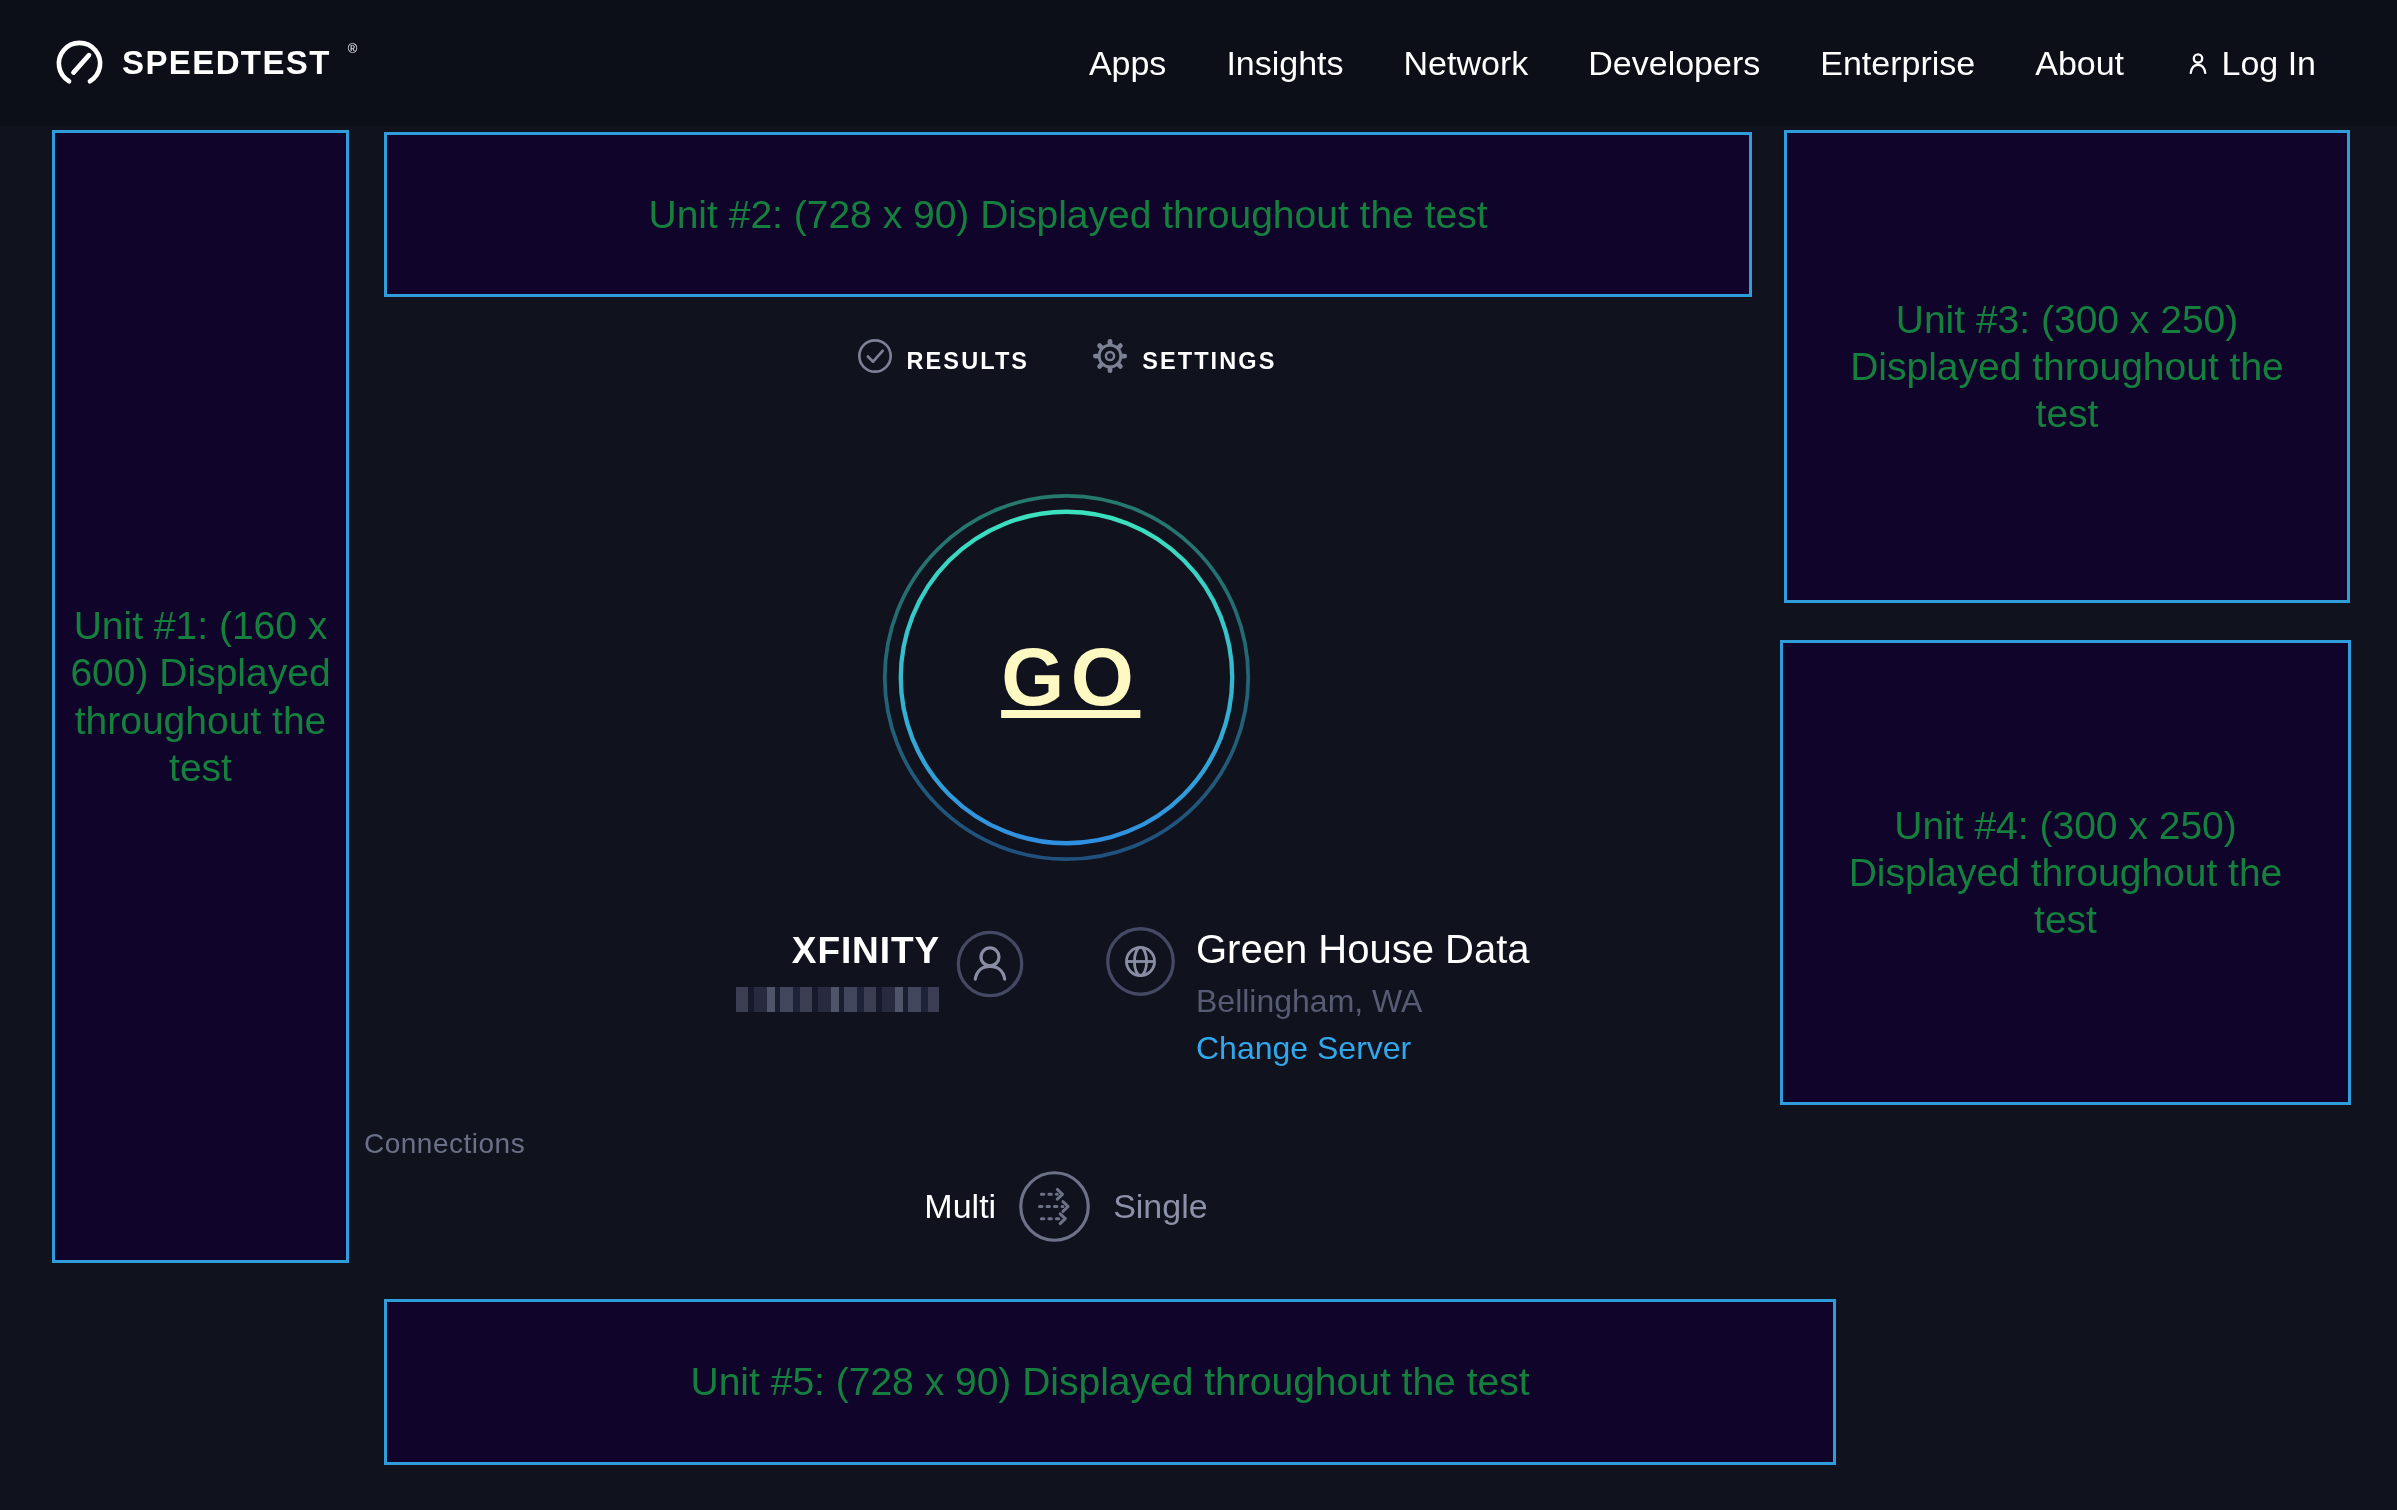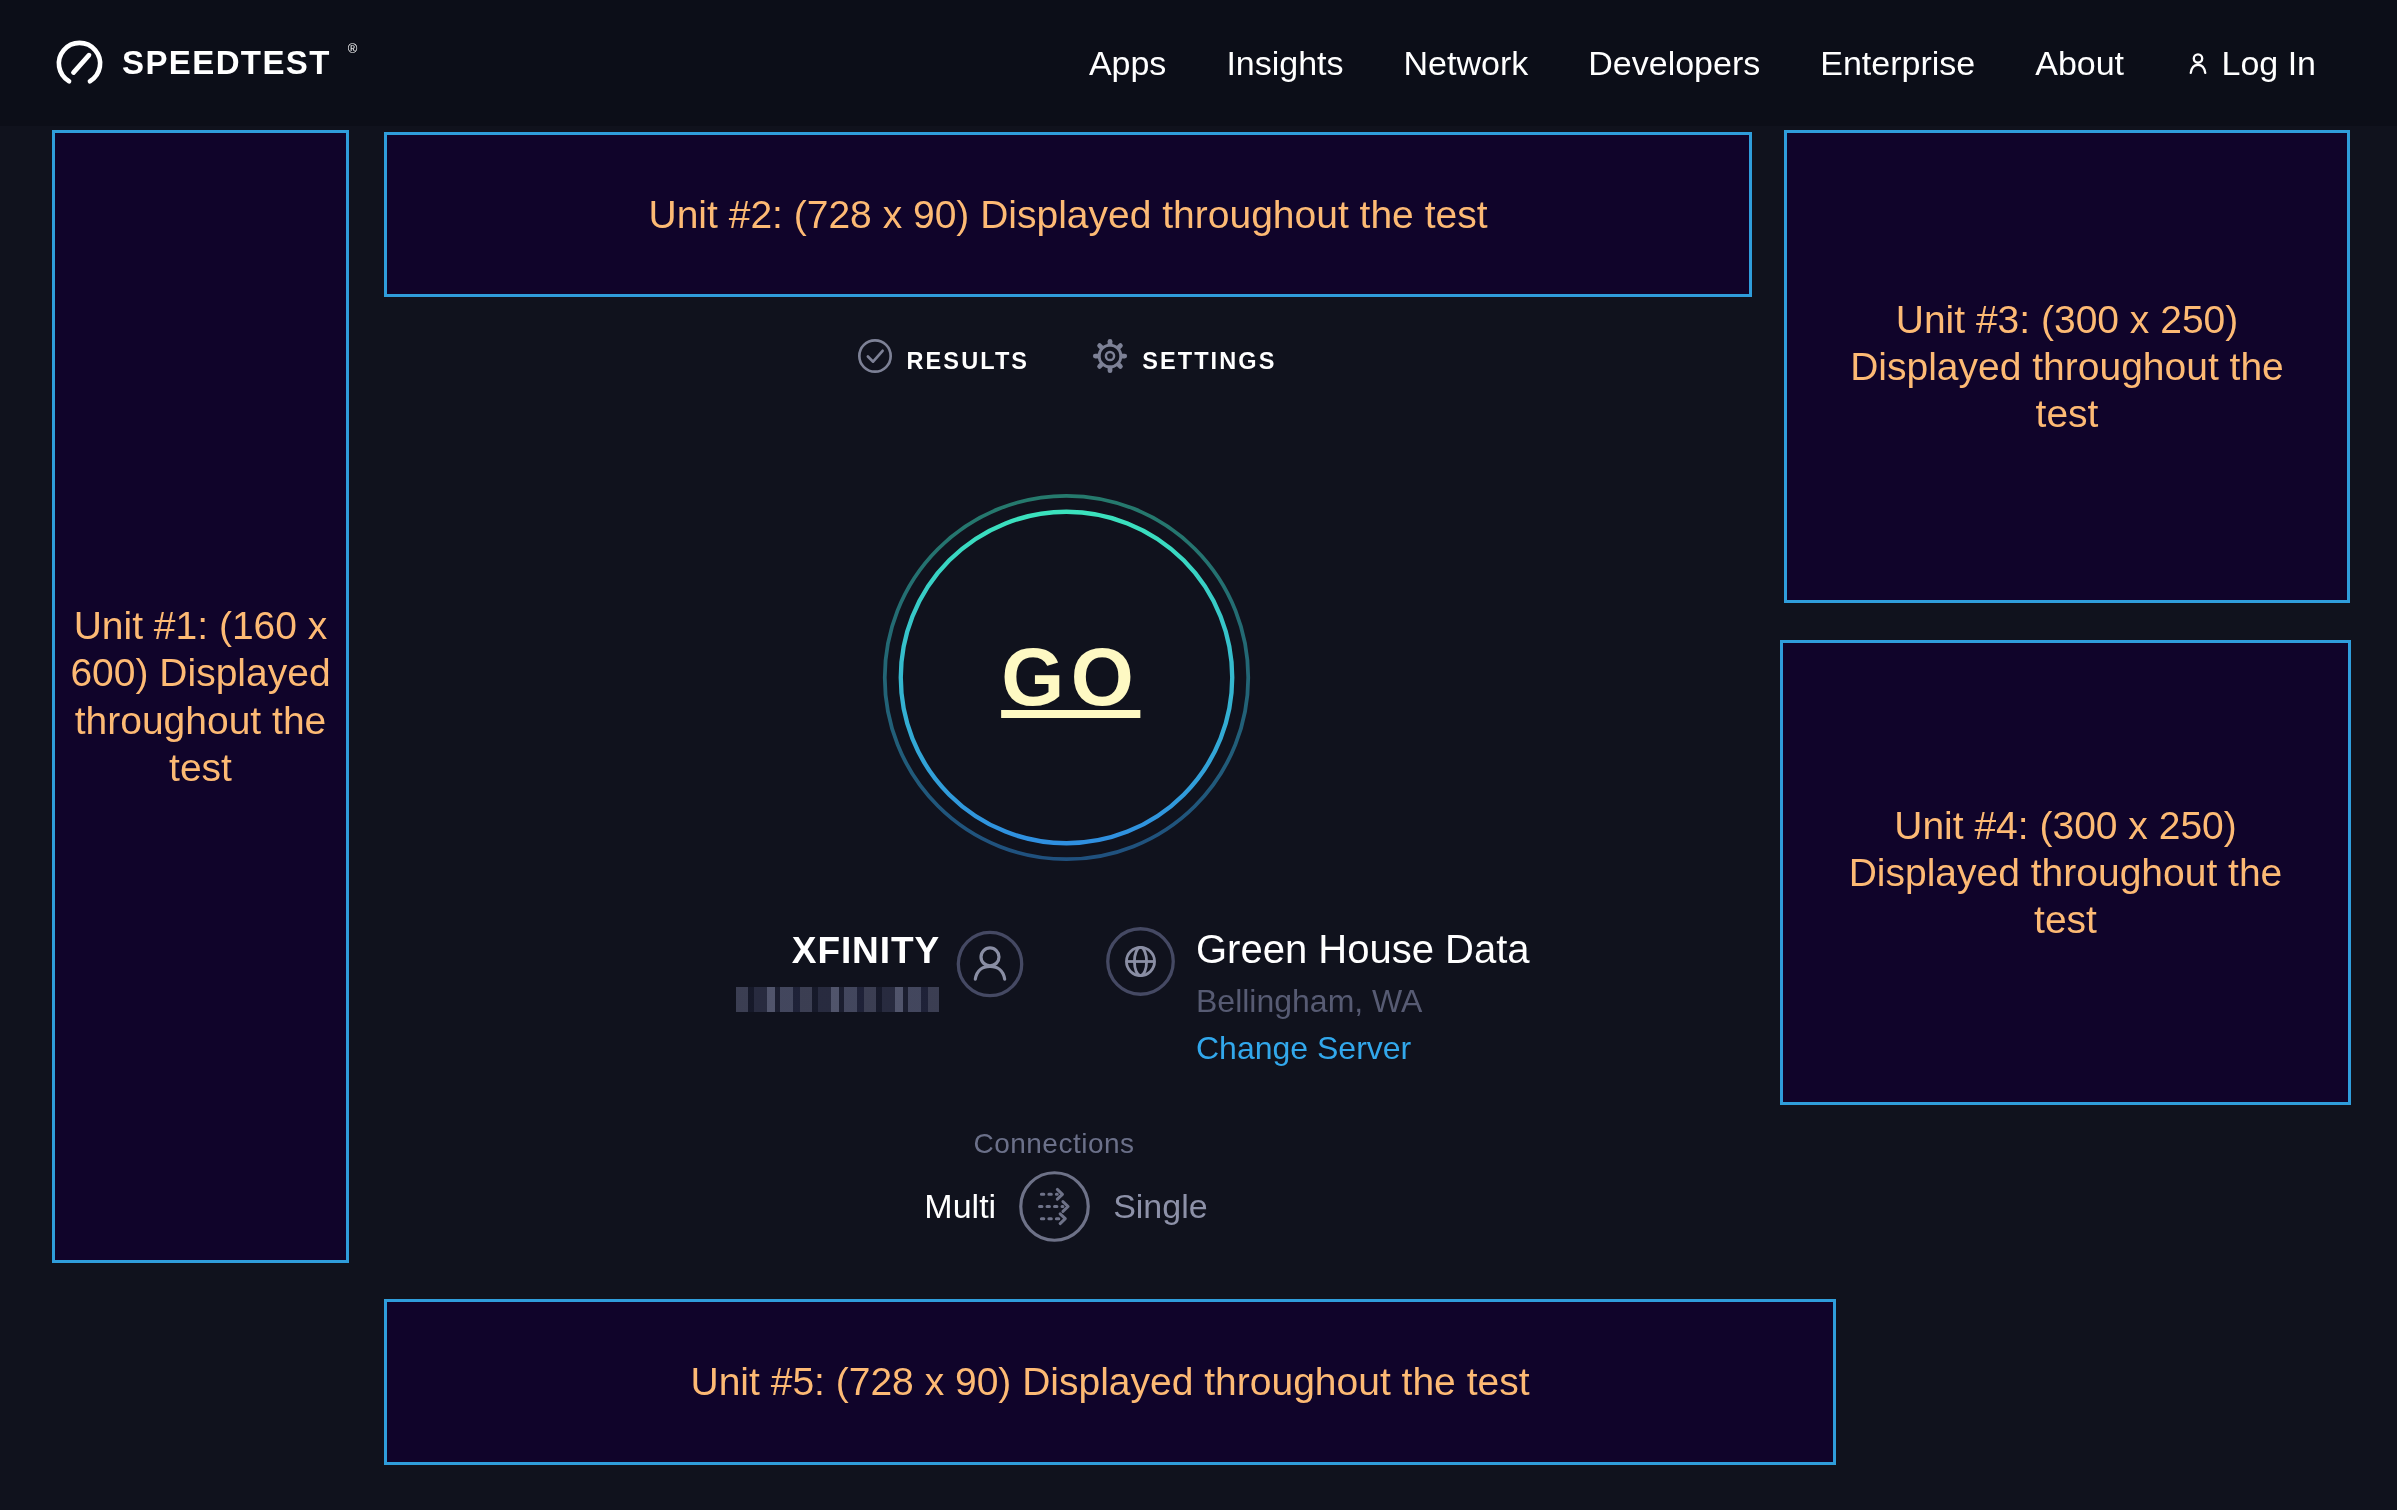--- a/index.html
+++ b/index.html
@@ -18,21 +18,21 @@
   }
   .logo{display:flex;align-items:center;gap:15px;cursor:pointer;}
   .logo-text{color:#fff;font-size:33px;font-weight:700;letter-spacing:1.4px;}
   .logo-mark{color:#fff;font-size:13px;align-self:flex-start;margin:5.6px 0 0 1.9px;}
   .nav{display:flex;align-items:center;gap:60px;margin-left:auto;list-style:none;padding:0;}
   .nav-item{color:#fff;font-size:34px;cursor:pointer;display:flex;align-items:center;gap:9.4px;white-space:nowrap;}
   
   .ad{
     position:absolute;background:#10042a;border:3.8px solid #2f9ddb;
     display:flex;align-items:center;justify-content:center;text-align:center;
-    color:#fdba74;font-size:39px;line-height:1.21;cursor:pointer;
+    color:#15803d;font-size:39px;line-height:1.21;cursor:pointer;
   }
   .ad-1{left:52px;top:130px;width:297px;height:1133px;padding:0 15px;}
   .ad-2{left:384px;top:132px;width:1368px;height:165px;}
   .ad-3{left:1784px;top:130px;width:566px;height:473px;padding:0 58px;}
   .ad-4{left:1780px;top:640px;width:571px;height:465px;padding:0 58px;}
   .ad-5{left:384px;top:1299px;width:1452px;height:166px;}
   
   .tabs{position:absolute;left:348px;top:337px;width:1436px;display:flex;justify-content:center;gap:62px;}
   .tab{display:flex;align-items:flex-end;gap:13px;cursor:pointer;}
   .tab-label{color:#fff;font-size:23.5px;font-weight:700;letter-spacing:2.1px;}
@@ -55,21 +55,21 @@
         #1c1f31 39px 44px, #474b63 44px 57px,
         #20233a 57px 64px);
     opacity:.92;
   }
   .user-badge{position:absolute;left:955px;top:929px;}
   .server-badge{position:absolute;left:1104px;top:925px;}
   .server-name{position:absolute;left:1196px;top:927px;color:#fff;font-size:40px;font-weight:300;}
   .server-loc{position:absolute;left:1196px;top:983px;color:#575b73;font-size:32px;}
   .change-server{position:absolute;left:1196px;top:1030px;color:#32a8ec;font-size:32px;cursor:pointer;}
   
-  .conn-label{position:absolute;left:336px;top:1128px;width:1436px;text-align:center;
+  .conn-label{position:absolute;left:364px;top:1128px;width:1436px;
     color:#6b7089;font-size:28px;letter-spacing:0.5px;}
   .conn-row{position:absolute;left:348px;top:1169px;width:1436px;
     display:flex;align-items:center;justify-content:center;gap:21px;}
   .conn-multi{color:#fff;font-size:34px;cursor:pointer;}
   .conn-single{color:#8d91a8;font-size:34px;cursor:pointer;}
   .conn-toggle{cursor:pointer;display:flex;}
 </style>
 </head>
 <body>
 

